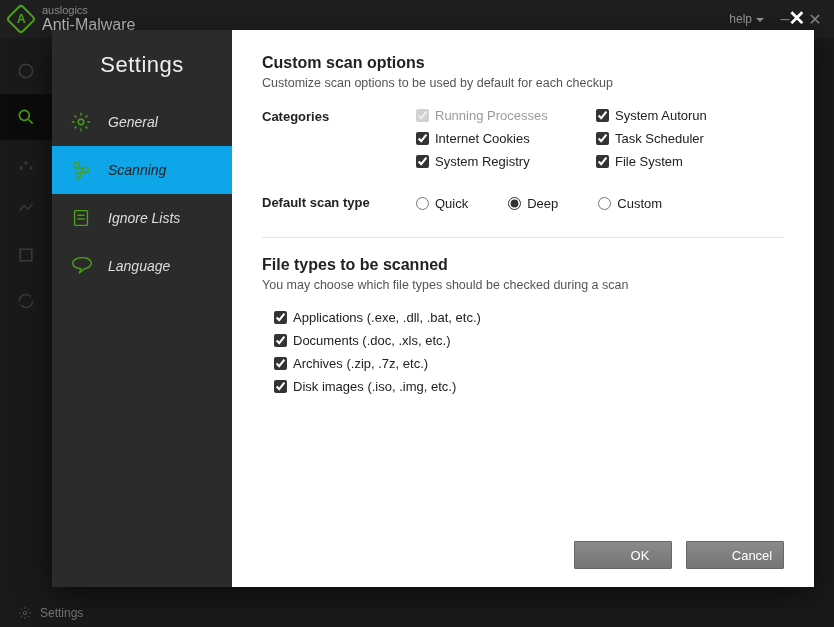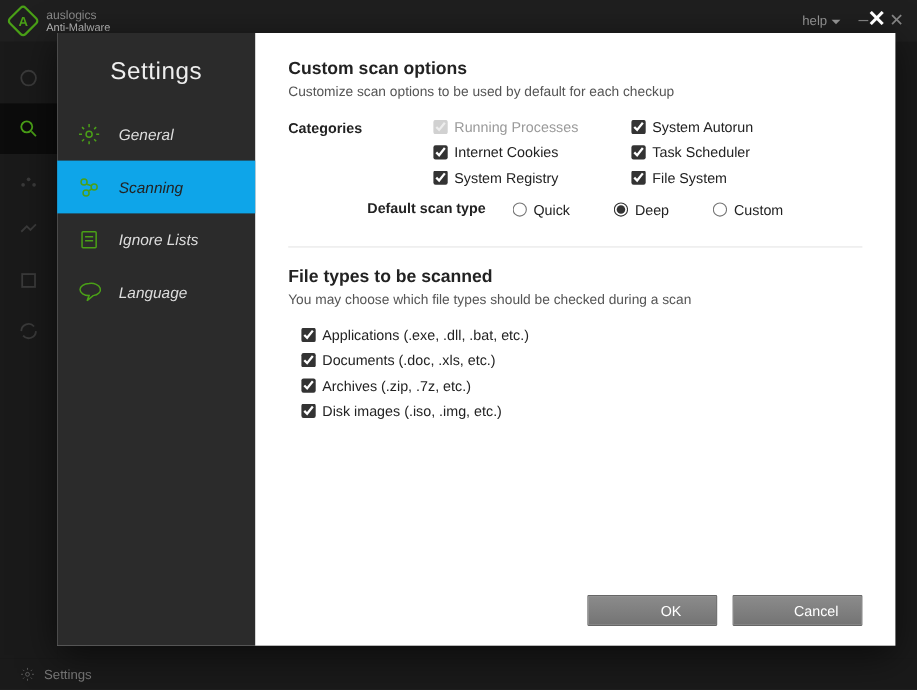--- a/index.html
+++ b/index.html
@@ -4,21 +4,21 @@
 <style>
   * { box-sizing: border-box; margin: 0; padding: 0; font-family: "Segoe UI", Arial, sans-serif; }
   body { width: 834px; height: 627px; background: #1a1a1a; overflow: hidden; position: relative; }
 
   
   .app-bg { position: absolute; inset: 0; background: #1a1a1a; }
   .titlebar { height: 38px; background: #1f1f1f; display: flex; align-items: center; padding: 0 10px; gap: 10px; }
   .logo { width: 22px; height: 22px; border: 2px solid #4aa017; border-radius: 4px; transform: rotate(45deg); display:flex; align-items:center; justify-content:center; position:relative; }
   .logo span { transform: rotate(-45deg); color:#4aa017; font-weight:bold; font-size:12px; }
   .title-text { color:#8a8a8a; font-size:11px; line-height:12px; }
-  .title-main { color:#bdbdbd; font-size:10px; }
+  .title-main { color:#bdbdbd; font-size:16px; }
   .titlebar-right { margin-left:auto; display:flex; align-items:center; gap:12px; }
   .help-link { color:#9a9a9a; font-size:12px; display:flex; align-items:flex-end; gap:4px; }
   .help-link::after { content:""; border:4px solid transparent; border-top-color:#9a9a9a; margin-top:4px;}
   .win-btn { width:18px; height:18px; display:flex; align-items:center; justify-content:center; color:#888; font-size:16px; }
 
   .left-rail { position:absolute; left:0; top:38px; bottom:28px; width:52px; background:#1a1a1a; display:flex; flex-direction:column; padding-top:10px; }
   .rail-icon { height:46px; display:flex; align-items:center; justify-content:center; color:#3a3a3a; }
   .rail-icon.active { background:#0c0c0c; color:#4aa017; }
   .rail-icon svg { width:20px; height:20px; }
 
@@ -33,38 +33,38 @@
   .settings-title { font-size:22px; font-weight:300; color:#eee; text-align:center; padding:8px 0 20px; letter-spacing:.5px;}
   .nav-item { height:48px; display:flex; align-items:center; gap:16px; padding:0 18px; font-size:14px; color:#ddd; cursor:pointer;font-style:italic; }
   .nav-item.active { background:#0ea5e9; color:#222; }
   .nav-item .ico { width:22px; height:22px; display:flex; align-items:center; justify-content:center; color:#4aa017; }
   .nav-item .ico svg { width:22px; height:22px; stroke:#4aa017; fill:none; stroke-width:1.5; }
 
   .content { flex:1; padding:24px 30px 18px 30px; color:#222; position:relative; display:flex; flex-direction:column; }
   h2 { font-size:16px; font-weight:700; margin-bottom:4px; }
   .sub { font-size:12.5px; color:#555; margin-bottom:18px; }
 
-  .row { display:flex; align-items:flex-start; margin-bottom:10px; }
+  .row { display:flex; align-items:flex-start; margin-bottom:10px;gap:22px; }
   .row-label { width:132px; font-weight:700; font-size:13px; padding-top:1px;}
   .cats { display:grid; grid-template-columns: 180px 180px; row-gap:8px; font-size:13px; }
   .chk { display:flex; align-items:center; gap:6px; }
   .chk input { width:13px; height:13px; accent-color:#333; }
   .chk.disabled { color:#9a9a9a; }
   .chk.disabled input { accent-color:#bbb; }
 
   .radios { display:flex; gap:40px; font-size:13px; padding-top:2px; }
   .rad { display:flex; align-items:center; gap:6px; }
   .rad input { width:13px; height:13px; accent-color:#333; }
 
   hr { border:none; border-top:1px solid #e5e5e5; margin:16px 0 18px; }
 
   .filetypes .chk { margin-bottom:8px; font-size:13px;padding-left:12px; }
 
   .footer { margin-top:auto; display:flex; justify-content:flex-end; gap:14px; padding-top:20px; }
-  .btn { width:118px; height:28px; background:linear-gradient(#8b8b8b,#747474); color:#fff; border:1px solid #666; font-size:13px; border-radius:1px; cursor:pointer;padding-left:34px; }
+  .btn { width:98px; height:28px; background:linear-gradient(#8b8b8b,#747474); color:#fff; border:1px solid #666; font-size:13px; border-radius:1px; cursor:pointer;padding-left:34px; }
 </style>
 </head>
 <body>
 
 <div class="app-bg">
   <div class="titlebar">
     <div class="logo">
         <span>A</span>
       </div>
     <div>
@@ -198,21 +198,21 @@
             <input type="checkbox" checked="" style="">
             <span>System Registry</span>
           </label>
         <label class="chk">
             <input type="checkbox" checked="" style="">
             <span>File System</span>
           </label>
       </div>
     </div>
 
-    <div class="row" style="margin-top:2px;justify-content:center;">
+    <div class="row" style="margin-top:15px;">
       <div class="row-label">Default scan type</div>
       <div class="radios">
         <label class="rad">
             <input type="radio" name="st" style="">
             <span>Quick</span>
           </label>
         <label class="rad">
             <input type="radio" name="st" checked="" style="">
             <span>Deep</span>
           </label>

